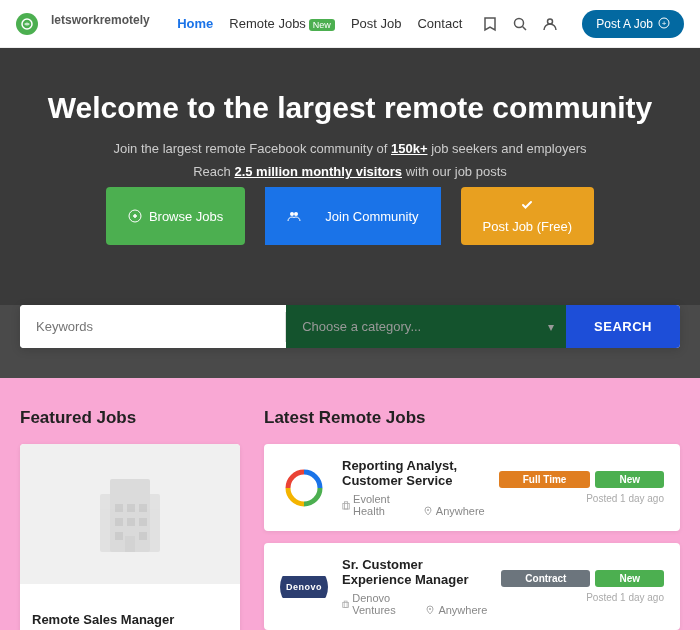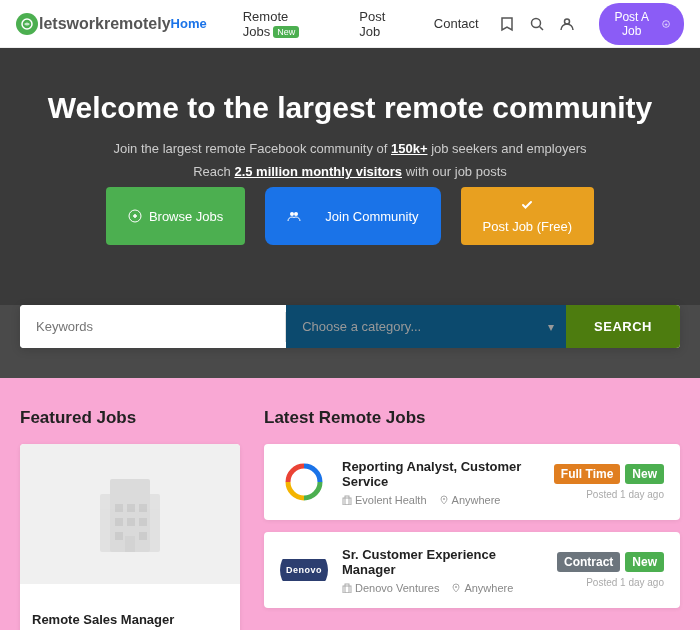--- a/index.html
+++ b/index.html
@@ -9,37 +9,36 @@
     .navbar {
       background: #fff;
       display: flex;
       align-items: center;
       padding: 0 16px;
       height: 48px;
       border-bottom: 1px solid #eee;
     }
     .nav-logo {
       display: flex;
-      align-items: center;
-      gap: 1px;
-      font-size: 16px;
+      gap: 13px;
+      font-size: 12px;
       color: #555;
       margin-right: auto;
       font-weight: 600;
     }
     .nav-logo-icon {
       width: 22px; height: 22px;
       background: #4caf50;
       border-radius: 50%;
       display: flex; align-items: center; justify-content: center;
     }
     .nav-links {
       display: flex;
       align-items: center;
-      gap: 36px;
+      gap: 16px;
       font-size: 13px;
     }
     .nav-link { color: #333; text-decoration: none; }
     .nav-link.active { color: #1a73e8; font-weight: 600; }
     .nav-badge {
       background: #4caf50;
       color: #fff;
       font-size: 9px;
       padding: 1px 4px;
       border-radius: 3px;
@@ -50,30 +49,29 @@
       display: flex;
       align-items: center;
       gap: 14px;
       margin-left: 20px;
     }
     .nav-icon-btn {
       background: none; border: none; cursor: pointer; color: #555;
       font-size: 16px; display: flex; align-items: center;
     }
     .post-job-btn {
-      background: #8b5cf6;
+      background: #0369a1;
       color: #fff;
       border: none;
       padding: 7px 14px;
       border-radius: 20px;
       font-size: 12px;
       cursor: pointer;
       display: flex;
-      align-items: center;
-      gap: 11px;
+      gap: 5px;
       margin-left: 10px;
     }
 
     
     .hero {
       background: #3a3a3a;
       color: #fff;
       text-align: center;
       padding: 40px 20px 60px;
     }
@@ -119,21 +117,21 @@
       cursor: pointer;
       display: flex;
       align-items: center;
       gap: 7px;
     }
     .btn-join {
       background: #1a73e8;
       color: #fff;
       border: none;
       padding: 11px 22px;
-      border-radius: 8px;
+      border-radius: 0;
       font-size: 13px;
       cursor: pointer;
       display: flex;
       align-items: center;
       gap: 24px;
     }
     .btn-post {
       background: #e8a020;
       color: #fff;
       border: none;
@@ -173,41 +171,41 @@
       height: 30px;
       background: #ddd;
     }
     .search-category {
       flex: 1.2;
       border: none;
       outline: none;
       padding: 14px 16px;
       font-size: 13px;
       color: #999;
-      background: #0c4a6e;
+      background: #14532d;
       appearance: none;
       -webkit-appearance: none;
       cursor: pointer;
     }
     .search-category-wrap {
       flex: 1.2;
       position: relative;
       display: flex;
       align-items: center;
     }
     .search-category-wrap::after {
       content: '▾';
       position: absolute;
       right: 12px;
       color: #999;
       pointer-events: none;
       font-size: 12px;
     }
     .search-btn {
-      background: #4d7c0f;
+      background: #1d4ed8;
       color: #fff;
       border: none;
       padding: 14px 28px;
       font-size: 13px;
       font-weight: 700;
       cursor: pointer;
       letter-spacing: 0.5px;
     }
 
     
@@ -284,21 +282,21 @@
       flex: 1;
     }
     .job-title {
       font-size: 13px;
       font-weight: 600;
       color: #222;
       margin-bottom: 5px;
     }
     .job-meta {
       display: flex;
-      align-items: flex-start;
+      align-items: flex-end;
       gap: 12px;
       font-size: 11px;
       color: #888;
     }
     .job-meta-item {
       display: flex;
       align-items: center;
       gap: 3px;
     }
     .job-tags {
@@ -306,22 +304,22 @@
       flex-direction: column;
       align-items: flex-end;
       gap: 5px;
       flex-shrink: 0;
     }
     .tag-row {
       display: flex;
       gap: 5px;
     }
     .tag {
-      font-size: 12px;
-      padding: 3px 7px;
+      font-size: 10px;
+      padding: 3px 24px;
       border-radius: 3px;
       font-weight: 600;
     }
     .tag-fulltime { background: #e07e20; color: #fff; }
     .tag-new { background: #4caf50; color: #fff; }
     .tag-contract { background: #6c757d; color: #fff; }
     .tag-posted {
       font-size: 10px;
       color: #aaa;
     }

